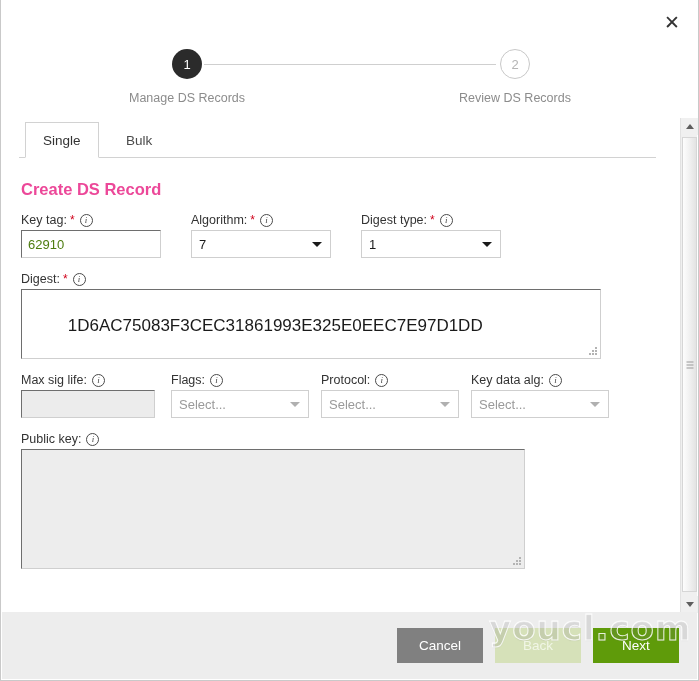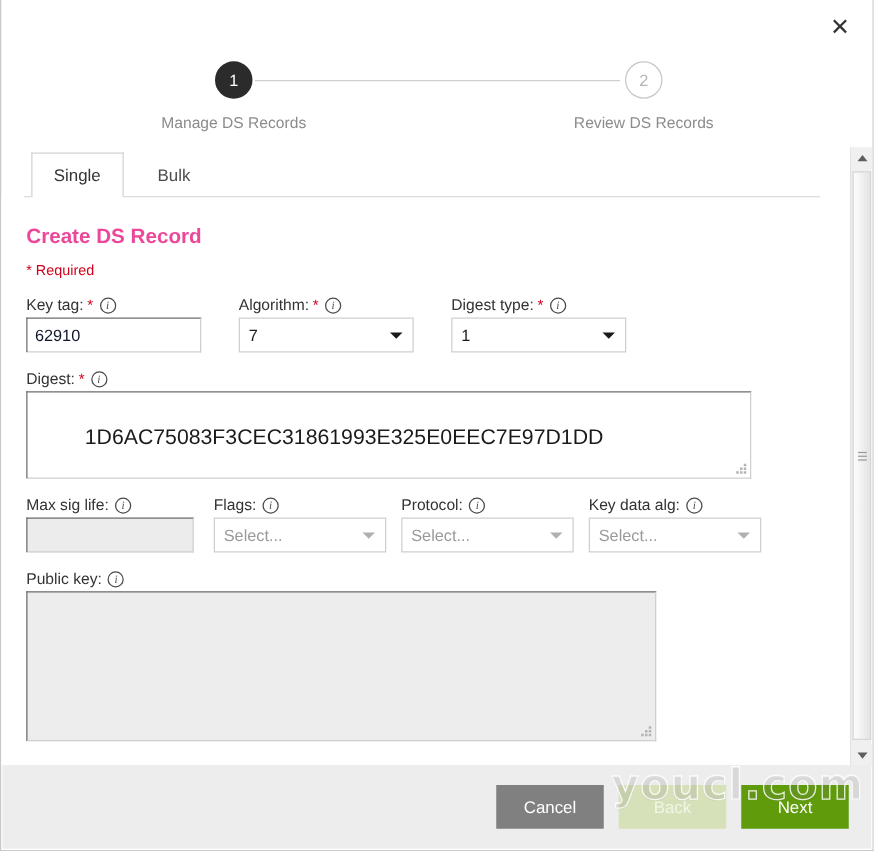--- a/index.html
+++ b/index.html
@@ -110,21 +110,21 @@
   }
 
   .row { display: flex; margin-top: 10px; }
 
   .txt-input {
     height: 28px; width: 100%;
     border: 1px solid #cfcfcf;
     border-top: 1px solid #6e6e6e;
     border-left: 1px solid #6e6e6e;
     background: #ffffff;
-    font-size: 13px; color: #0f172a;
+    font-size: 13px; color: #4d7c0f;
     padding: 0 6px;
     font-family: "Liberation Sans", sans-serif;
   }
   .txt-input.disabled { background: #ececec; }
 
   .sel {
     position: relative; height: 28px; width: 100%;
     border: 1px solid #cfcfcf;
     background: #ffffff;
     font-size: 13px;
@@ -252,21 +252,20 @@
     </div>
     <div class="tab tab-bulk">
       <span>Bulk</span>
     </div>
   </div>
 
   <div class="content">
 
     <div class="page-title">Create DS Record</div>
 
-    <div class="required-note">* Required</div>
 
     <div class="row" style="margin-top:14px;">
       <div style="width:140px;">
         <div class="field-label">
           <span>Key tag:</span>
           <span class="req-star">*</span>
           <span class="info-icon">i</span>
         </div>
         <input class="txt-input" value="62910" style="">
       </div>

